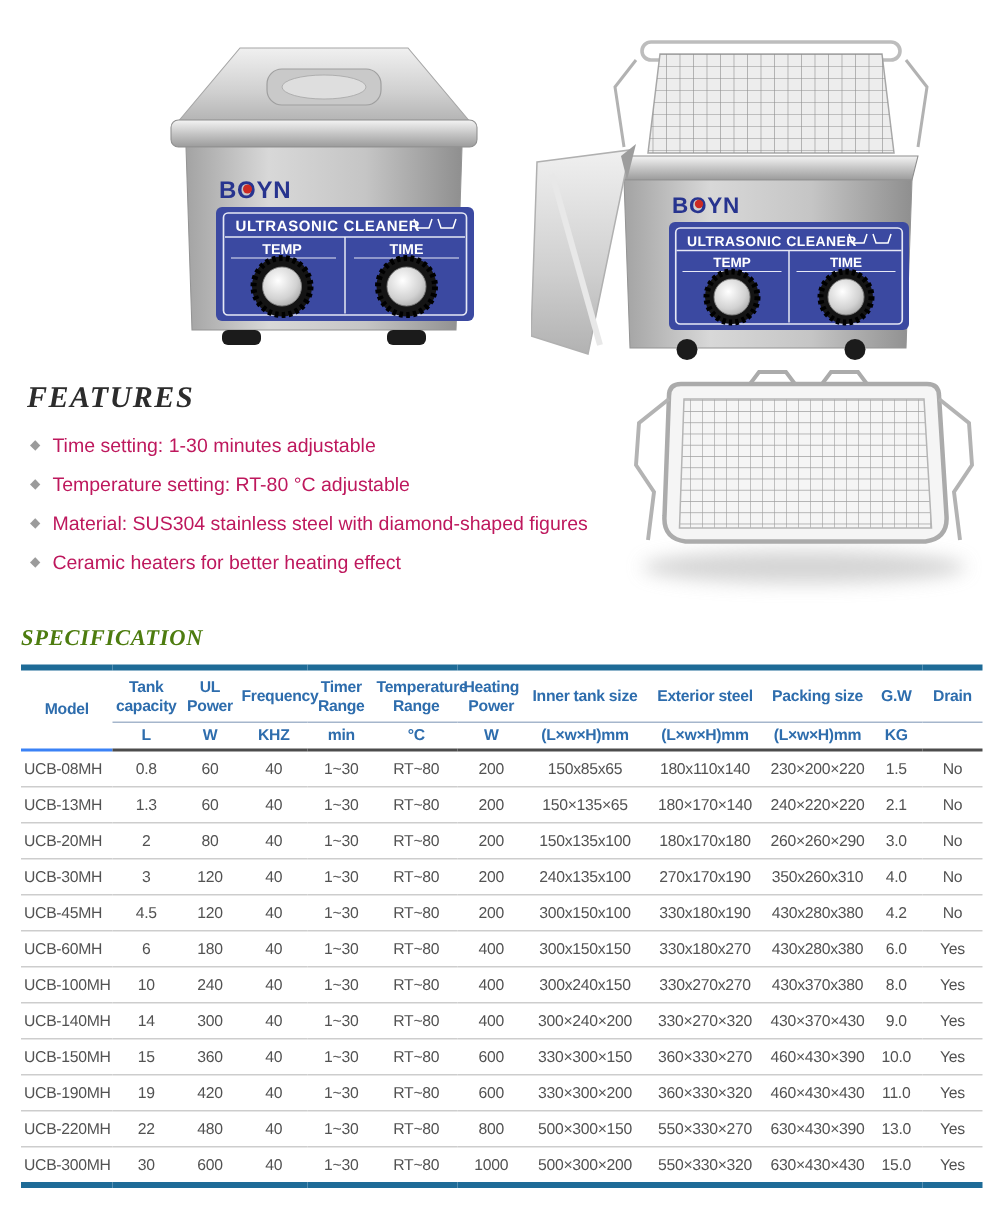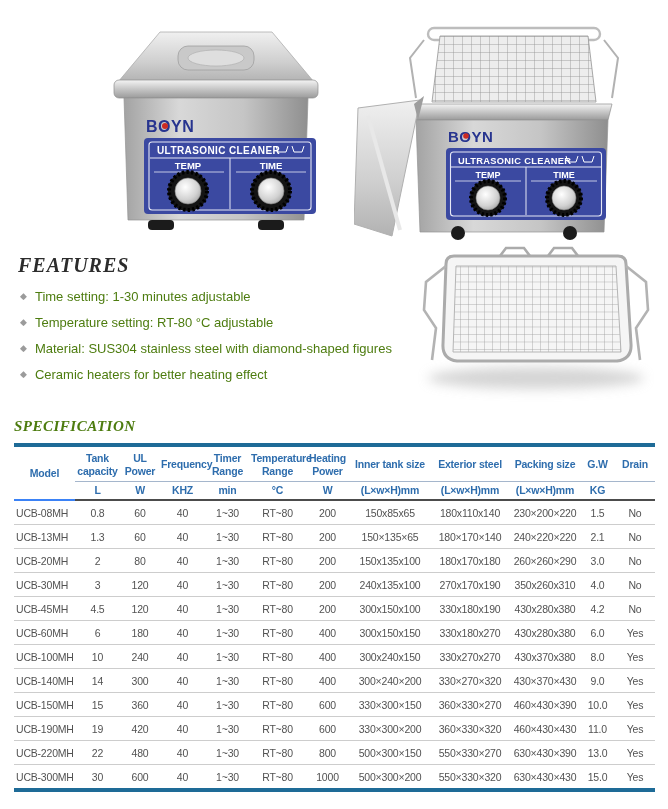--- a/index.html
+++ b/index.html
@@ -20,21 +20,21 @@
   
   .features { position:absolute; left:18px; top:238px; width:400px;margin-top:16px; }
   .features h2 {
     margin:0 0 11px 0; font-family:"Liberation Serif", serif;
     font-style:italic; font-weight:700; font-size:20px; letter-spacing:1px;
     color:#2c2c2c;
   }
   .features ul { margin:0; padding:0; list-style:none; }
   .features li { display:flex; align-items:flex-start; margin:0 0 9px 2px; }
   .diamond { color:#9b9b9b; font-size:9px; line-height:17px; margin-right:8px; }
-  .ftext { font-size:13px; color:#4d7c0f; line-height:17px; }
+  .ftext { font-size:13px; color:#be185d; line-height:17px; }
   
   .spec { position:absolute; left:14px; top:418px; width:641px; }
   .spec h3 {
     margin:0 0 8px 0; font-family:"Liberation Serif", serif;
     font-style:italic; font-weight:700; font-size:15px; letter-spacing:.5px;
     color:#4d7c0f;
   }
   table.spec-table {
     width:641px; border-collapse:collapse; table-layout:fixed;
     border-top:4px solid #1e6b97; border-bottom:4px solid #1e6b97;

